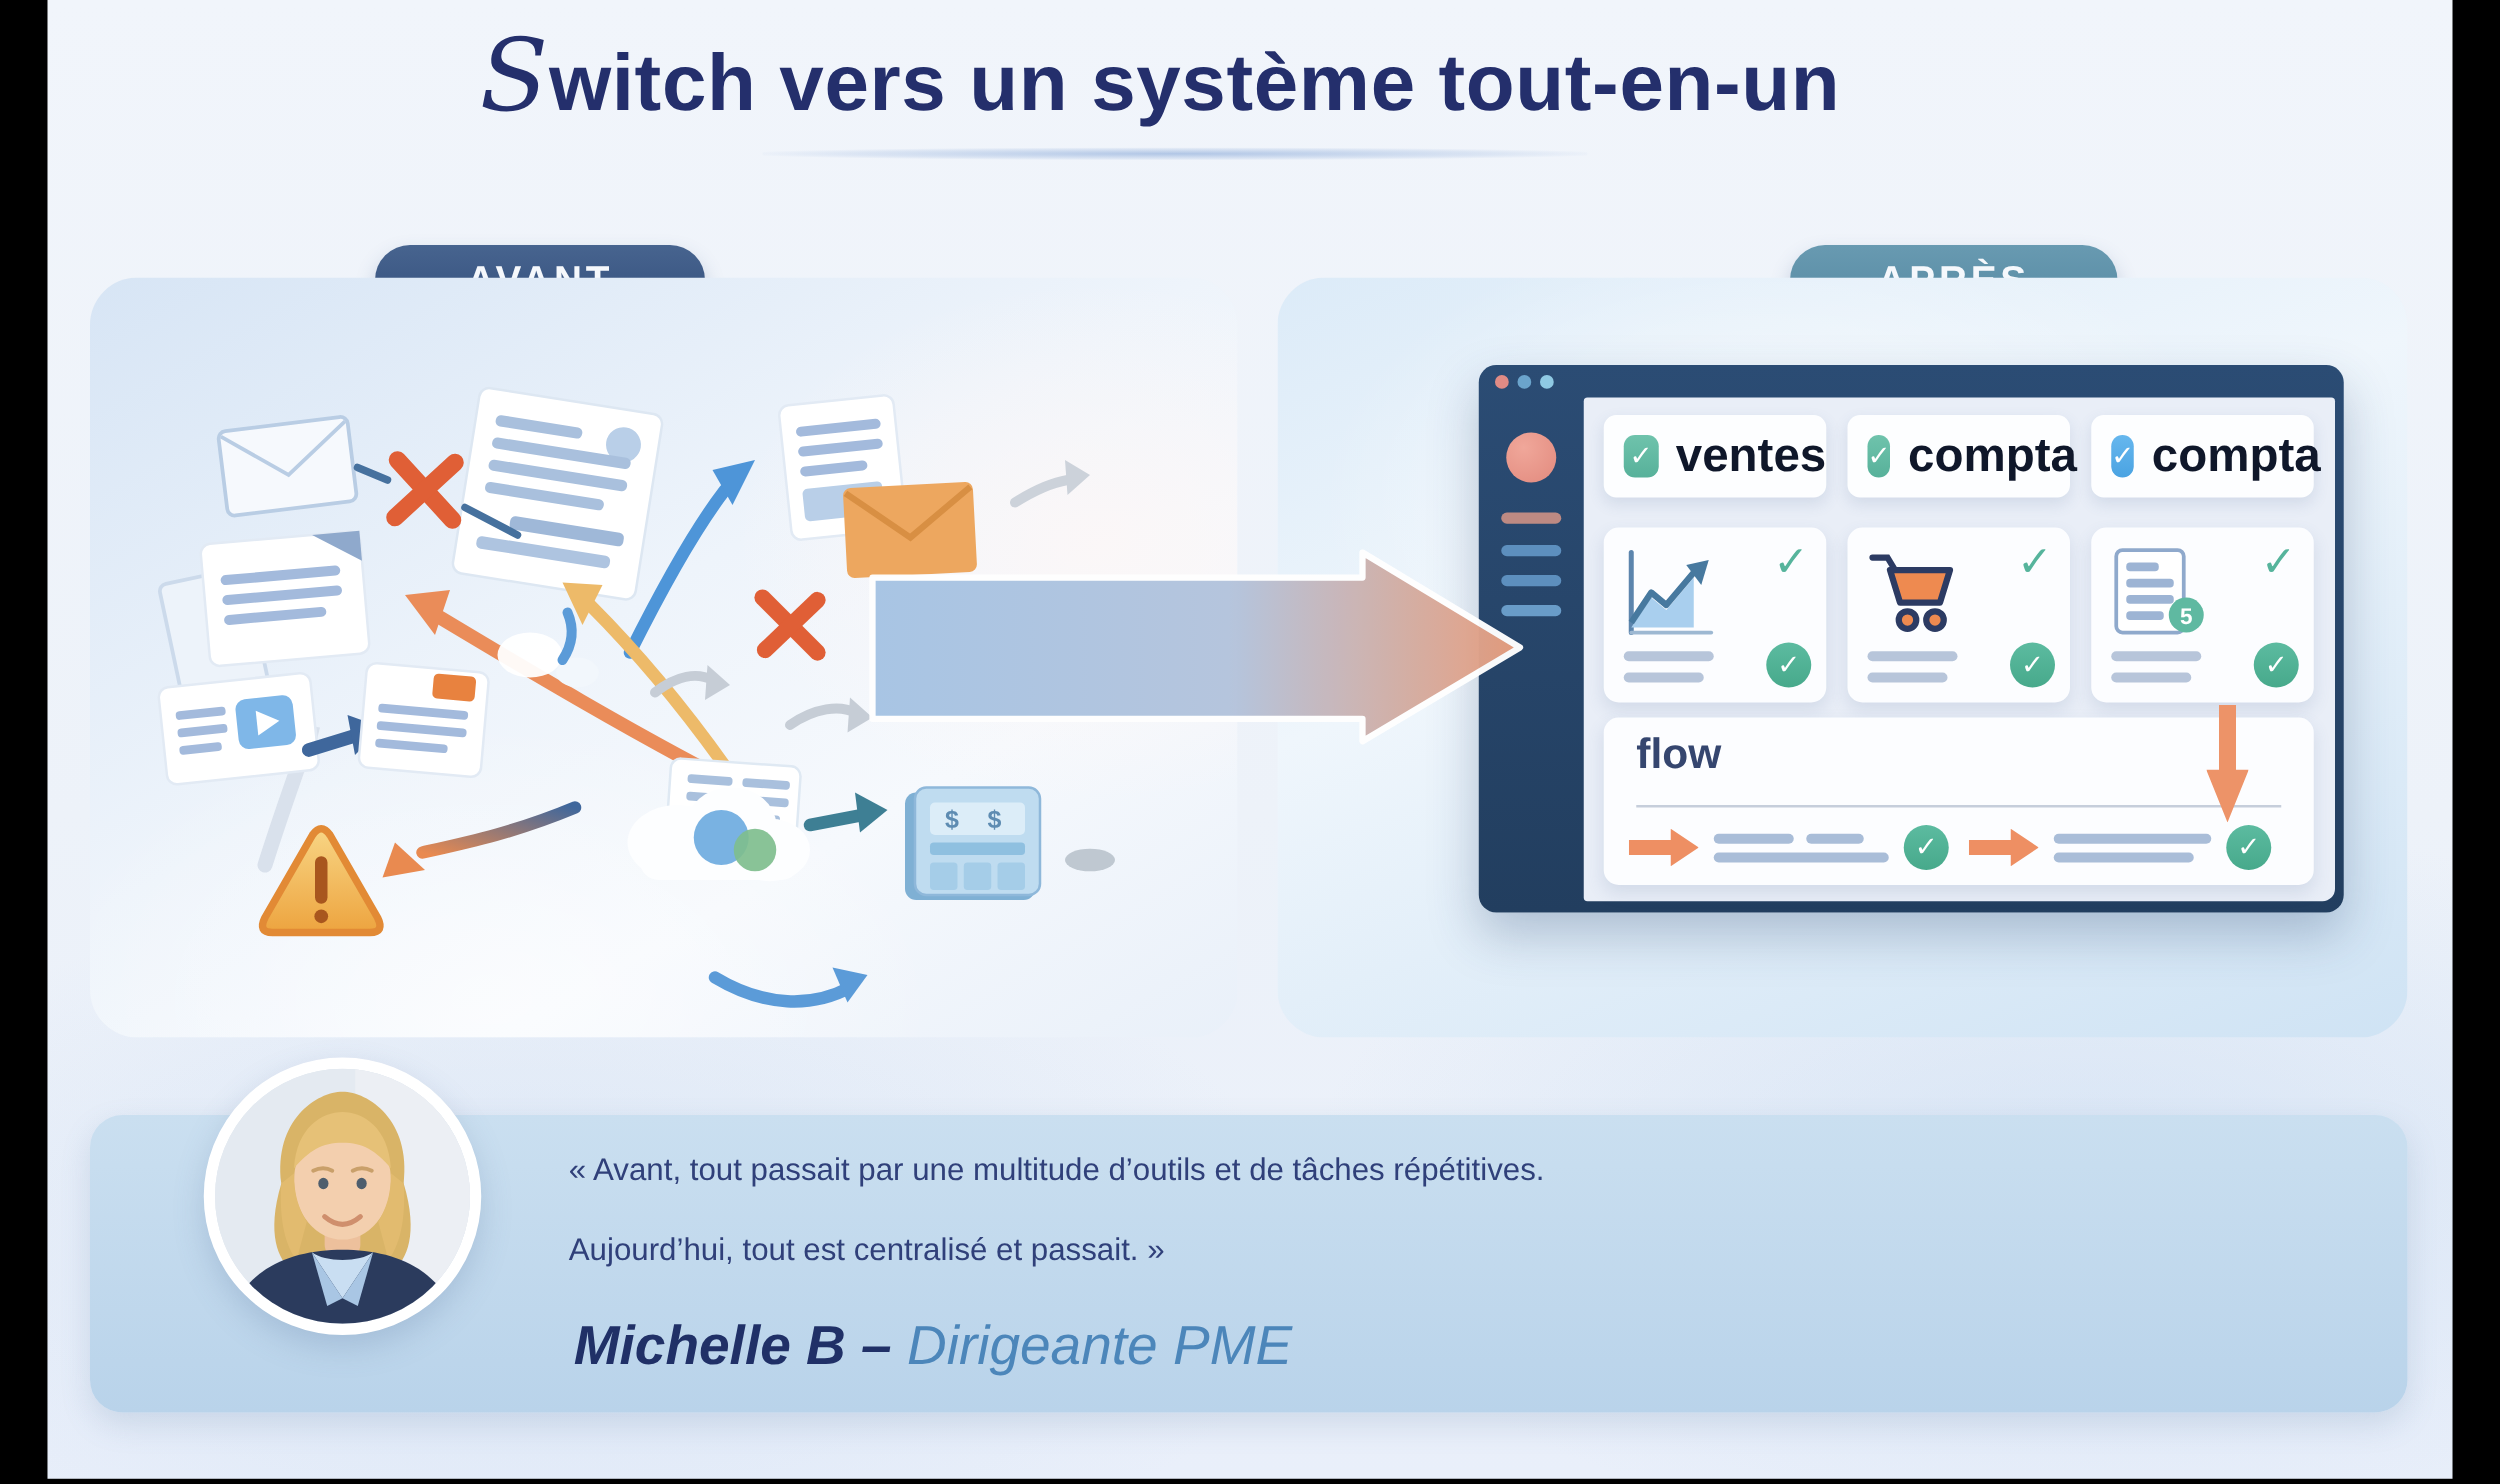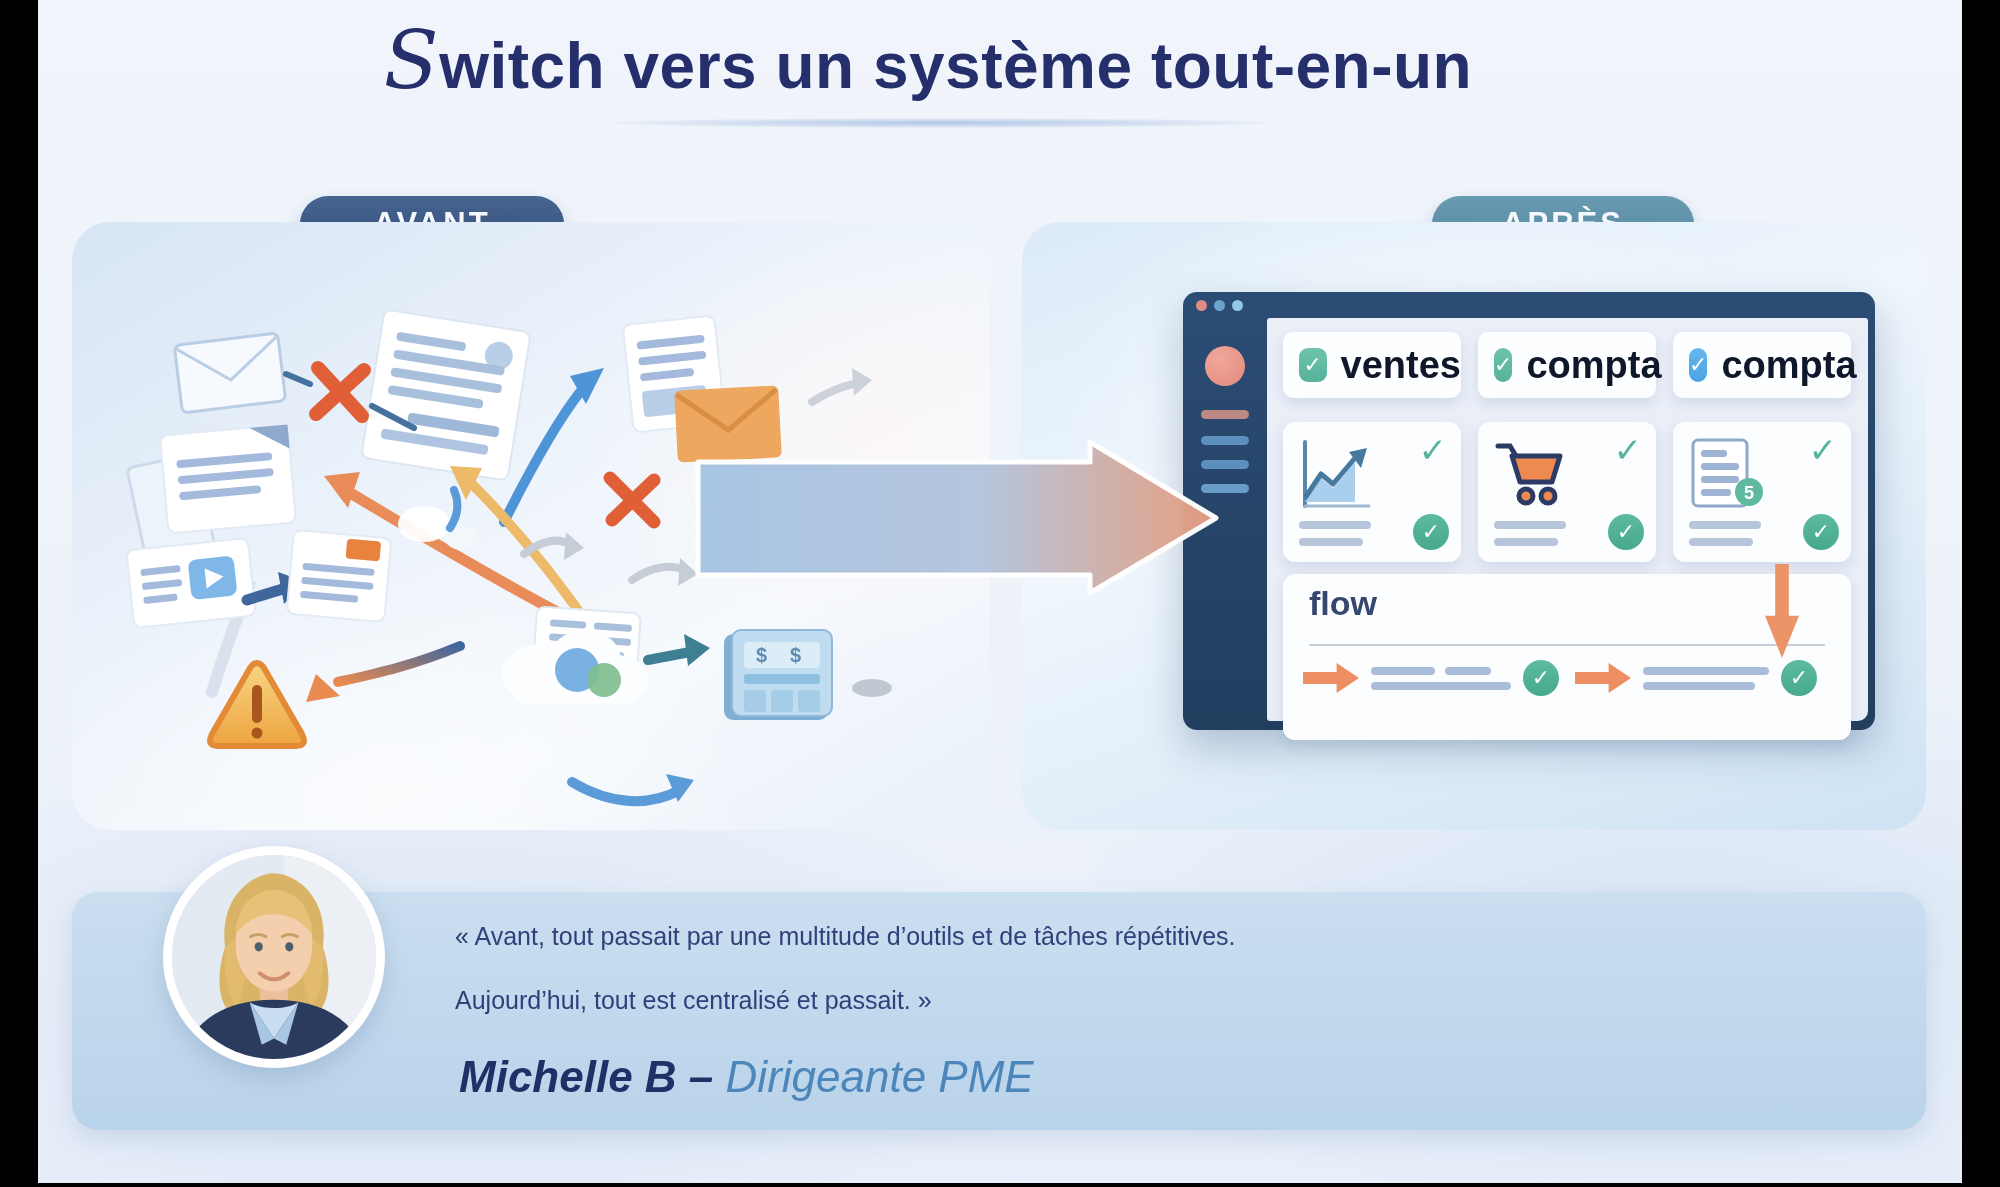--- a/index.html
+++ b/index.html
@@ -72,21 +72,21 @@
   .card-icon{position:absolute;top:14px;left:14px;}
   .card-lines{position:absolute;left:16px;bottom:16px;display:flex;flex-direction:column;gap:9px;}
   .gline{height:8px;border-radius:4px;background:#b7c5da;}
   .card-done,.flow-done{width:36px;height:36px;border-radius:50%;background:linear-gradient(180deg,#5cbba0,#47a98b);
     display:flex;align-items:center;justify-content:center;color:#fff;font-size:22px;font-weight:800;}
   .card-done{position:absolute;right:12px;bottom:12px;}
 
   .down-arrow{position:absolute;left:498px;top:246px;width:34px;height:94px;background:#ed9368;z-index:3;
     clip-path:polygon(30% 0,70% 0,70% 55%,100% 55%,50% 100%,0 55%,30% 55%);}
 
-  .flow-card{position:absolute;left:16px;top:256px;width:568px;height:166px;background:#fcfdff;border-radius:12px;
+  .flow-card{position:absolute;left:16px;top:256px;width:568px;height:134px;background:#fcfdff;border-radius:12px;
     box-shadow:0 6px 14px rgba(70,100,150,.14);}
   .flow-title{position:absolute;left:26px;top:10px;font-size:34px;font-weight:800;color:#35466f;}
   .flow-divider{position:absolute;left:26px;right:26px;top:70px;height:2px;background:#c6cedb;}
   .flow-row{position:absolute;left:20px;right:18px;top:84px;height:40px;display:flex;align-items:center;}
   .flow-arrow{width:56px;height:30px;background:#ee8f63;
     clip-path:polygon(0 30%,60% 30%,60% 0,100% 50%,60% 100%,60% 70%,0 70%);}
   .flow-lines{display:flex;flex-direction:column;gap:7px;margin:0 12px;}
   .fl-row{display:flex;gap:10px;}
   .fl{height:8px;border-radius:4px;background:#a9bdd8;}
 

